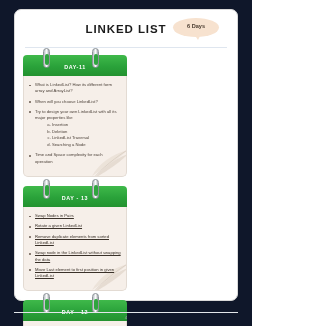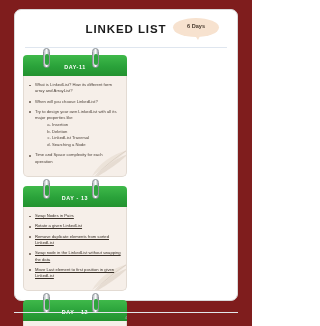--- a/index.html
+++ b/index.html
@@ -4,21 +4,21 @@
 <style>
   html,body{margin:0;padding:0;}
   body{
     width:252px;height:326px;overflow:hidden;
     background:#ffffff;
     font-family:"Liberation Sans",sans-serif;
     -webkit-font-smoothing:antialiased;
   }
   .page{
     position:relative;width:252px;height:326px;
-    background:#7f1d1d;box-sizing:border-box;
+    background:#0f172a;box-sizing:border-box;
     padding:9px 14px 0 14px;
   }
   .sheet{
     position:relative;
     border:1px solid #d9d9d9;
     border-radius:7px;
     background:#ffffff;
     height:292px;
     box-sizing:border-box;
     padding:6px 8px 4px 8px;

